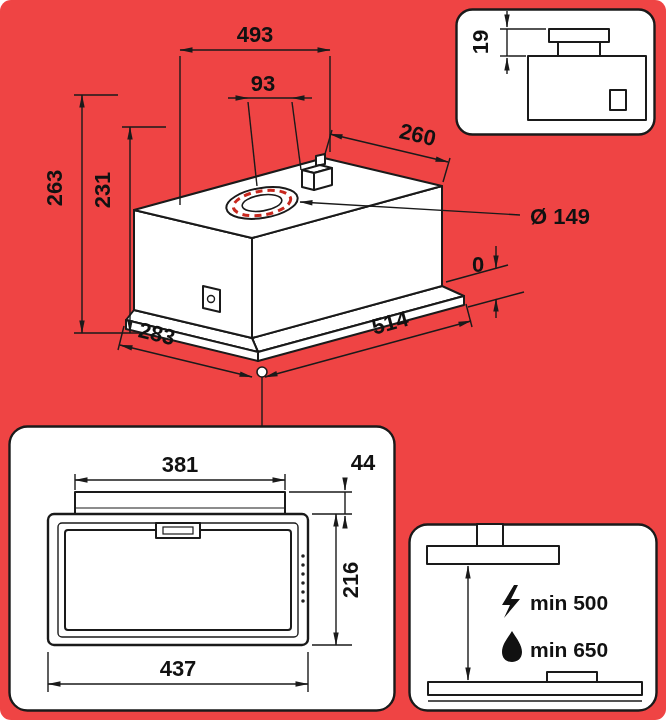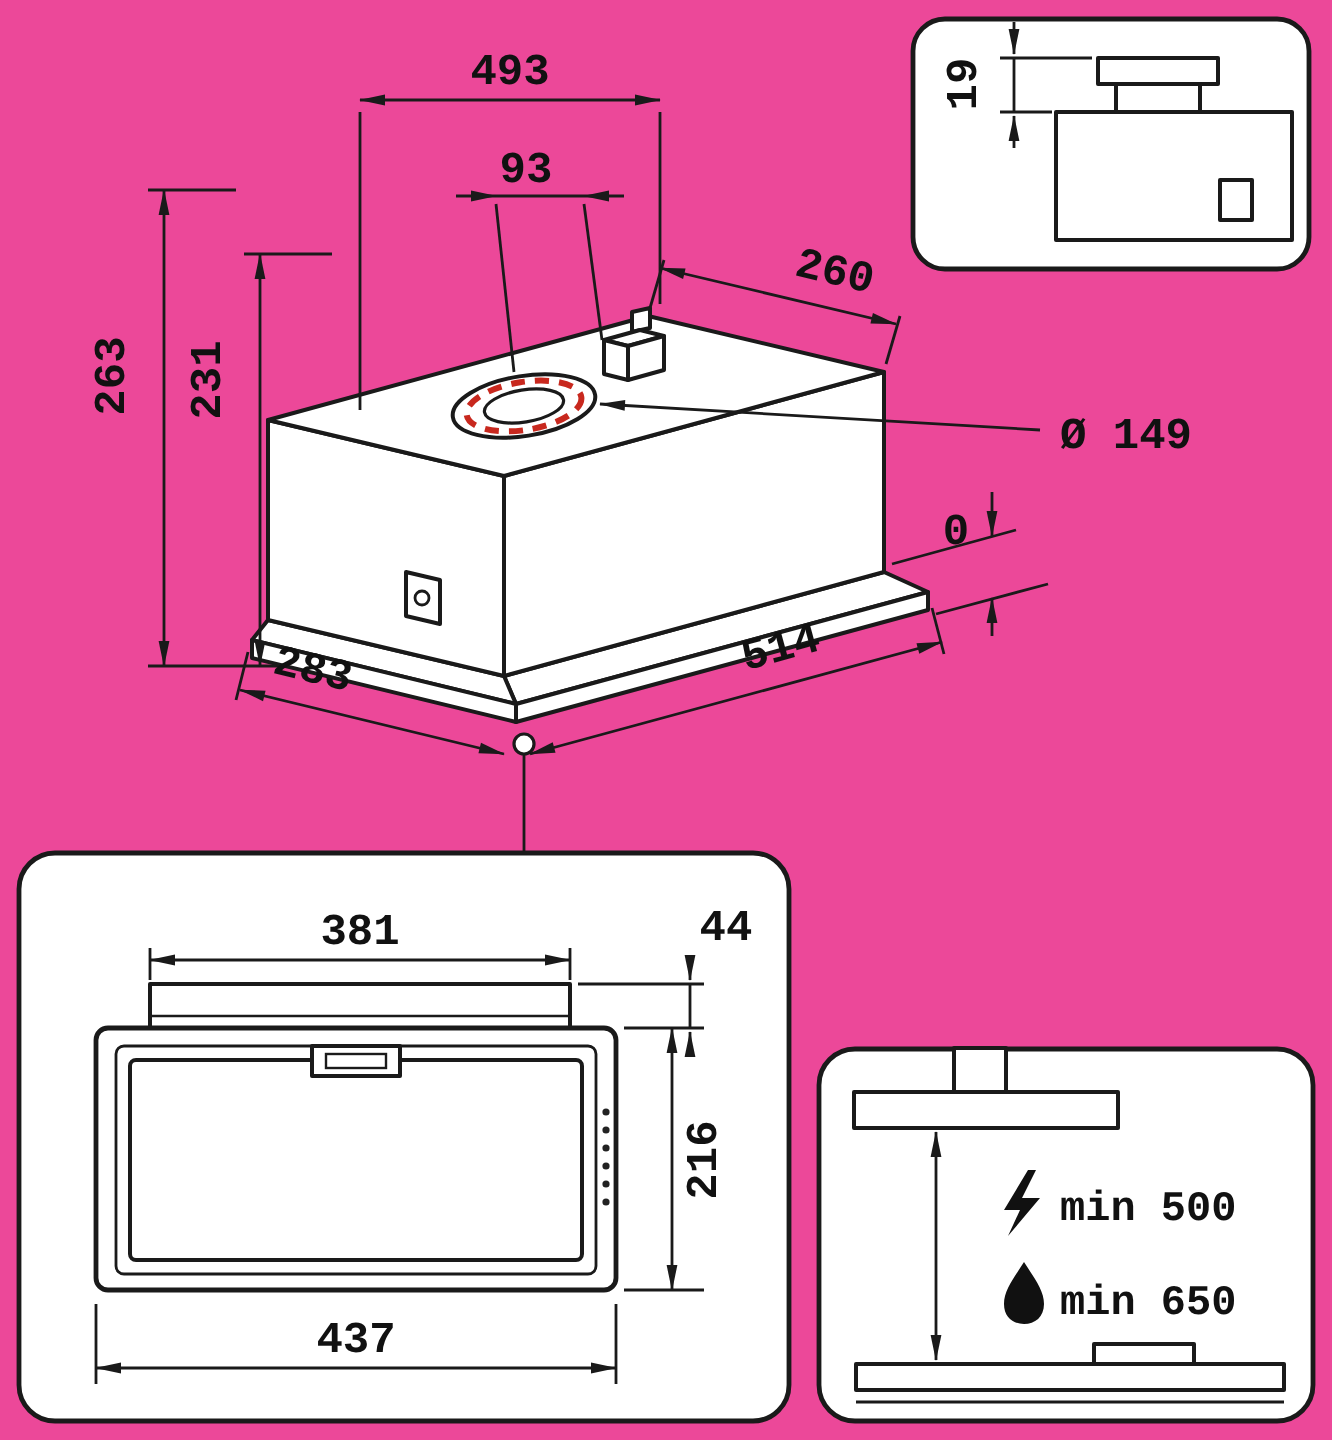--- a/index.html
+++ b/index.html
@@ -1,17 +1,17 @@
 <!DOCTYPE html>
 <html><head>
 <meta charset="utf-8">
 <style>
   html,body{margin:0;padding:0;background:#ffffff;}
-  .canvas{position:relative;width:666px;height:720px;background:#ec4899;overflow:hidden;
-          font-family:Liberation Mono, monospace;}
+  .canvas{position:relative;width:666px;height:720px;background:#ef4444;overflow:hidden;
+          font-family:Liberation Sans, sans-serif;border-radius:11px;}
   svg{display:block;}
   .face{fill:#ffffff;stroke:#1a1a1a;stroke-width:2;stroke-linejoin:round;}
   .thin{fill:none;stroke:#1a1a1a;stroke-width:1.2;}
   .dim{fill:none;stroke:#1a1a1a;stroke-width:1.4;}
   .panel{fill:#ffffff;stroke:#1a1a1a;stroke-width:2.4;}
   .dim-text{font-weight:bold;font-size:22px;fill:#111111;}
   .dim-text-s{font-weight:bold;font-size:21px;fill:#111111;}
 </style>
 </head>
 <body>

